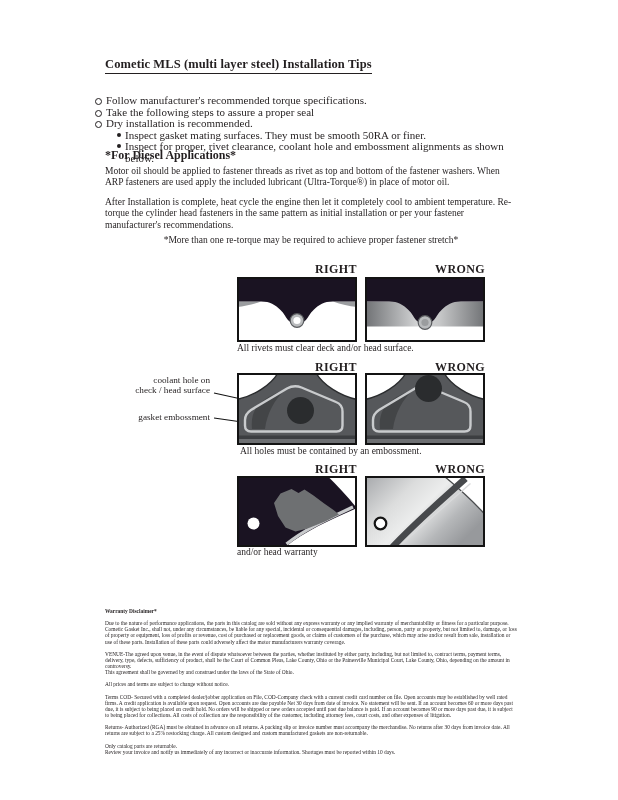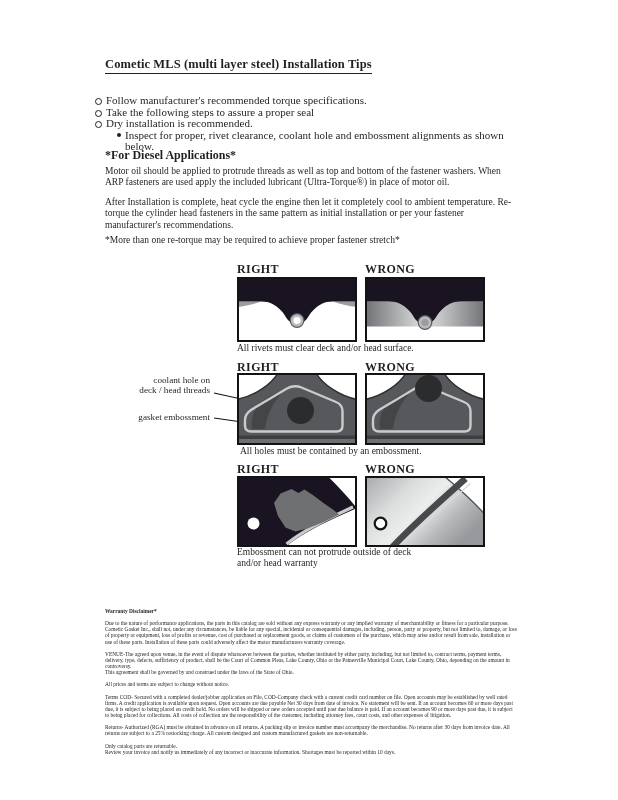--- a/index.html
+++ b/index.html
@@ -15,23 +15,23 @@
   }
   .bullets{left:95px;top:63px;width:420px;font-size:11px;line-height:11.5px;}
   .b-row{display:flex;align-items:flex-start;}
   .b-mark{width:5px;height:5px;border:1px solid #231f20;border-radius:50%;margin:3px 4px 0 0;flex:0 0 auto;}
   .sb-row{display:flex;align-items:flex-start;margin-left:22px;}
   .sb-mark{width:4px;height:4px;background:#231f20;border-radius:50%;margin:3.4px 4px 0 0;flex:0 0 auto;}
   .sec-head{left:105px;top:116px;font-size:12px;font-weight:bold;}
   .para{left:105px;width:412px;font-size:9.5px;line-height:11.4px;}
   .p1{top:134px;}
   .p2{top:165px;}
-  .p3{top:203px;}
+  .p3{top:203px;text-align:center;}
   
-  .rw-label{width:120px;text-align:left;font-size:12px;font-weight:bold;letter-spacing:.4px;}
+  .rw-label{width:120px;text-align:right;font-size:12px;font-weight:bold;letter-spacing:.4px;}
   .dbox{width:120px;background:#fff;}
   .dbox svg{display:block;}
   .caption{font-size:9.5px;line-height:11px;}
   .callouts{font-size:9.2px;line-height:10.2px;text-align:right;}
   
   .legal{left:105px;top:576px;width:413px;font-size:5.4px;line-height:6.15px;color:#231f20;}
   .legal .lp{margin:0 0 6px 0;}
   .legal .lh{font-weight:bold;margin:0 0 6px 0;}
   .pagenum{left:388px;top:771px;font-size:14px;letter-spacing:.2px;}
 </style>
@@ -50,26 +50,30 @@
     <div class="b-row">
       <span class="b-mark"></span>
       <span>Take the following steps to assure a proper seal</span>
     </div>
     <div class="b-row">
       <span class="b-mark"></span>
       <span>Dry installation is recommended.</span>
     </div>
     <div class="sb-row">
       <span class="sb-mark"></span>
+      <span>Inspect gasket mating surfaces.  They must be smooth 50RA or finer.</span>
+    </div>
+    <div class="sb-row">
+      <span class="sb-mark"></span>
       <span>Inspect for proper, rivet clearance, coolant hole and embossment alignments as shown below.</span>
     </div>
   </div>
 
   <div class="abs sec-head">*For Diesel Applications*</div>
-  <div class="abs para p1">Motor oil should be applied to protrude threads as well as top and bottom of the fastener washers. When ARP fasteners are used apply the included lubricant (Ultra-Torque®) in place of motor oil.</div>
+  <div class="abs para p1">Motor oil should be applied to fastener threads as rivet as top and bottom of the fastener washers. When ARP fasteners are used apply the included lubricant (Ultra-Torque®) in place of motor oil.</div>
   <div class="abs para p2">After Installation is complete, heat cycle the engine then let it completely cool to ambient temperature. Re-torque the cylinder head fasteners in the same pattern as initial installation or per your fastener manufacturer's recommendations.</div>
   <div class="abs para p3">*More than one re-torque may be required to achieve proper fastener stretch*</div>
 
   <div class="abs rw-label" style="left:237px;top:230px;">RIGHT</div>
   <div class="abs rw-label" style="left:365px;top:230px;">WRONG</div>
 
   <div class="abs dbox" style="left:237px;top:245px;">
     <svg width="120" height="65" viewBox="0 0 120 65">
       <rect width="120" height="65" fill="#ffffff"></rect>
       <path d="M0 24.5 H24 C16 27.5 8 29 0 30 Z" fill="#9b9da0"></path>
@@ -100,21 +104,21 @@
     </svg>
   </div>
 
   <div class="abs caption" style="left:237px;top:311px;width:260px;">All rivets must clear deck and/or head surface.</div>
 
   <div class="abs rw-label" style="left:237px;top:328px;">RIGHT</div>
   <div class="abs rw-label" style="left:365px;top:328px;">WRONG</div>
 
   <div class="abs callouts" style="left:105px;top:343px;width:105px;">
     <div>coolant hole on</div>
-    <div>deck / head threads</div>
+    <div>check / head surface</div>
   </div>
   <div class="abs callouts" style="left:105px;top:380px;width:105px;">gasket embossment</div>
 
   <svg class="abs" style="left:210px;top:344px;" width="100" height="55" viewBox="0 0 100 55">
     <line x1="4" y1="17" x2="86" y2="35" stroke="#131313" stroke-width="1.1"></line>
     <line x1="4" y1="42" x2="53" y2="49" stroke="#131313" stroke-width="1.1"></line>
   </svg>
 
   <div class="abs dbox" style="left:237px;top:341px;">
     <svg width="120" height="72" viewBox="0 0 120 72">
@@ -175,21 +179,20 @@
       <path d="M0 0 H79 C94 12.5 107.5 24.5 120 38.5 L120 71 H0 Z" fill="url(#wg)"></path>
       <path d="M79 0 C94 12.5 107.5 24.5 120 38.5" fill="none" stroke="#4a4c4e" stroke-width="1.3"></path>
       <path d="M100.5 2.5 C80 21 52 45 27.5 71" fill="none" stroke="#47494c" stroke-width="6.5"></path>
       <path d="M105.5 7.5 C85 25.5 58 49 33.5 71" fill="none" stroke="#d9dadb" stroke-width="1.4"></path>
       <circle cx="15.5" cy="47.5" r="5.8" fill="#ffffff" stroke="#151515" stroke-width="2.2"></circle>
       <rect x="1" y="1" width="118" height="69" fill="none" stroke="#131313" stroke-width="2"></rect>
     </svg>
   </div>
 
   <div class="abs caption" style="left:237px;top:515px;width:260px;">
-    <div>Embossment can not protrude outside of deck</div>
     <div>and/or head warranty</div>
   </div>
 
   <div class="abs legal">
     <div class="lh">Warranty Disclaimer*</div>
     <div class="lp">Due to the nature of performance applications, the parts in this catalog are sold without any express warranty or any implied warranty of merchantability or fitness for a particular purpose.  Cometic Gasket Inc., shall not, under any circumstances, be liable for any special, incidental or consequential damages, including, person, party or property, but not limited to, damage, or loss of property or equipment, loss of profits or revenue, cost of purchased or replacement goods, or claims of customers of the purchase, which may arise and/or result from sale, installation or use of these parts.  Installation of these parts could adversely affect the motor manufacturers warranty coverage.</div>
     <div class="lp">
       <div>VENUE-The agreed upon venue, in the event of dispute whatsoever between the parties, whether instituted by either party, including, but not limited to, contract terms, payment terms, delivery, type, defects, sufficiency of product, shall be the Court of Common Pleas, Lake County, Ohio or the Painesville Municipal Court, Lake County, Ohio, depending on the amount in controversy.</div>
       <div>This agreement shall be governed by and construed under the laws of the State of Ohio.</div>
     </div>

